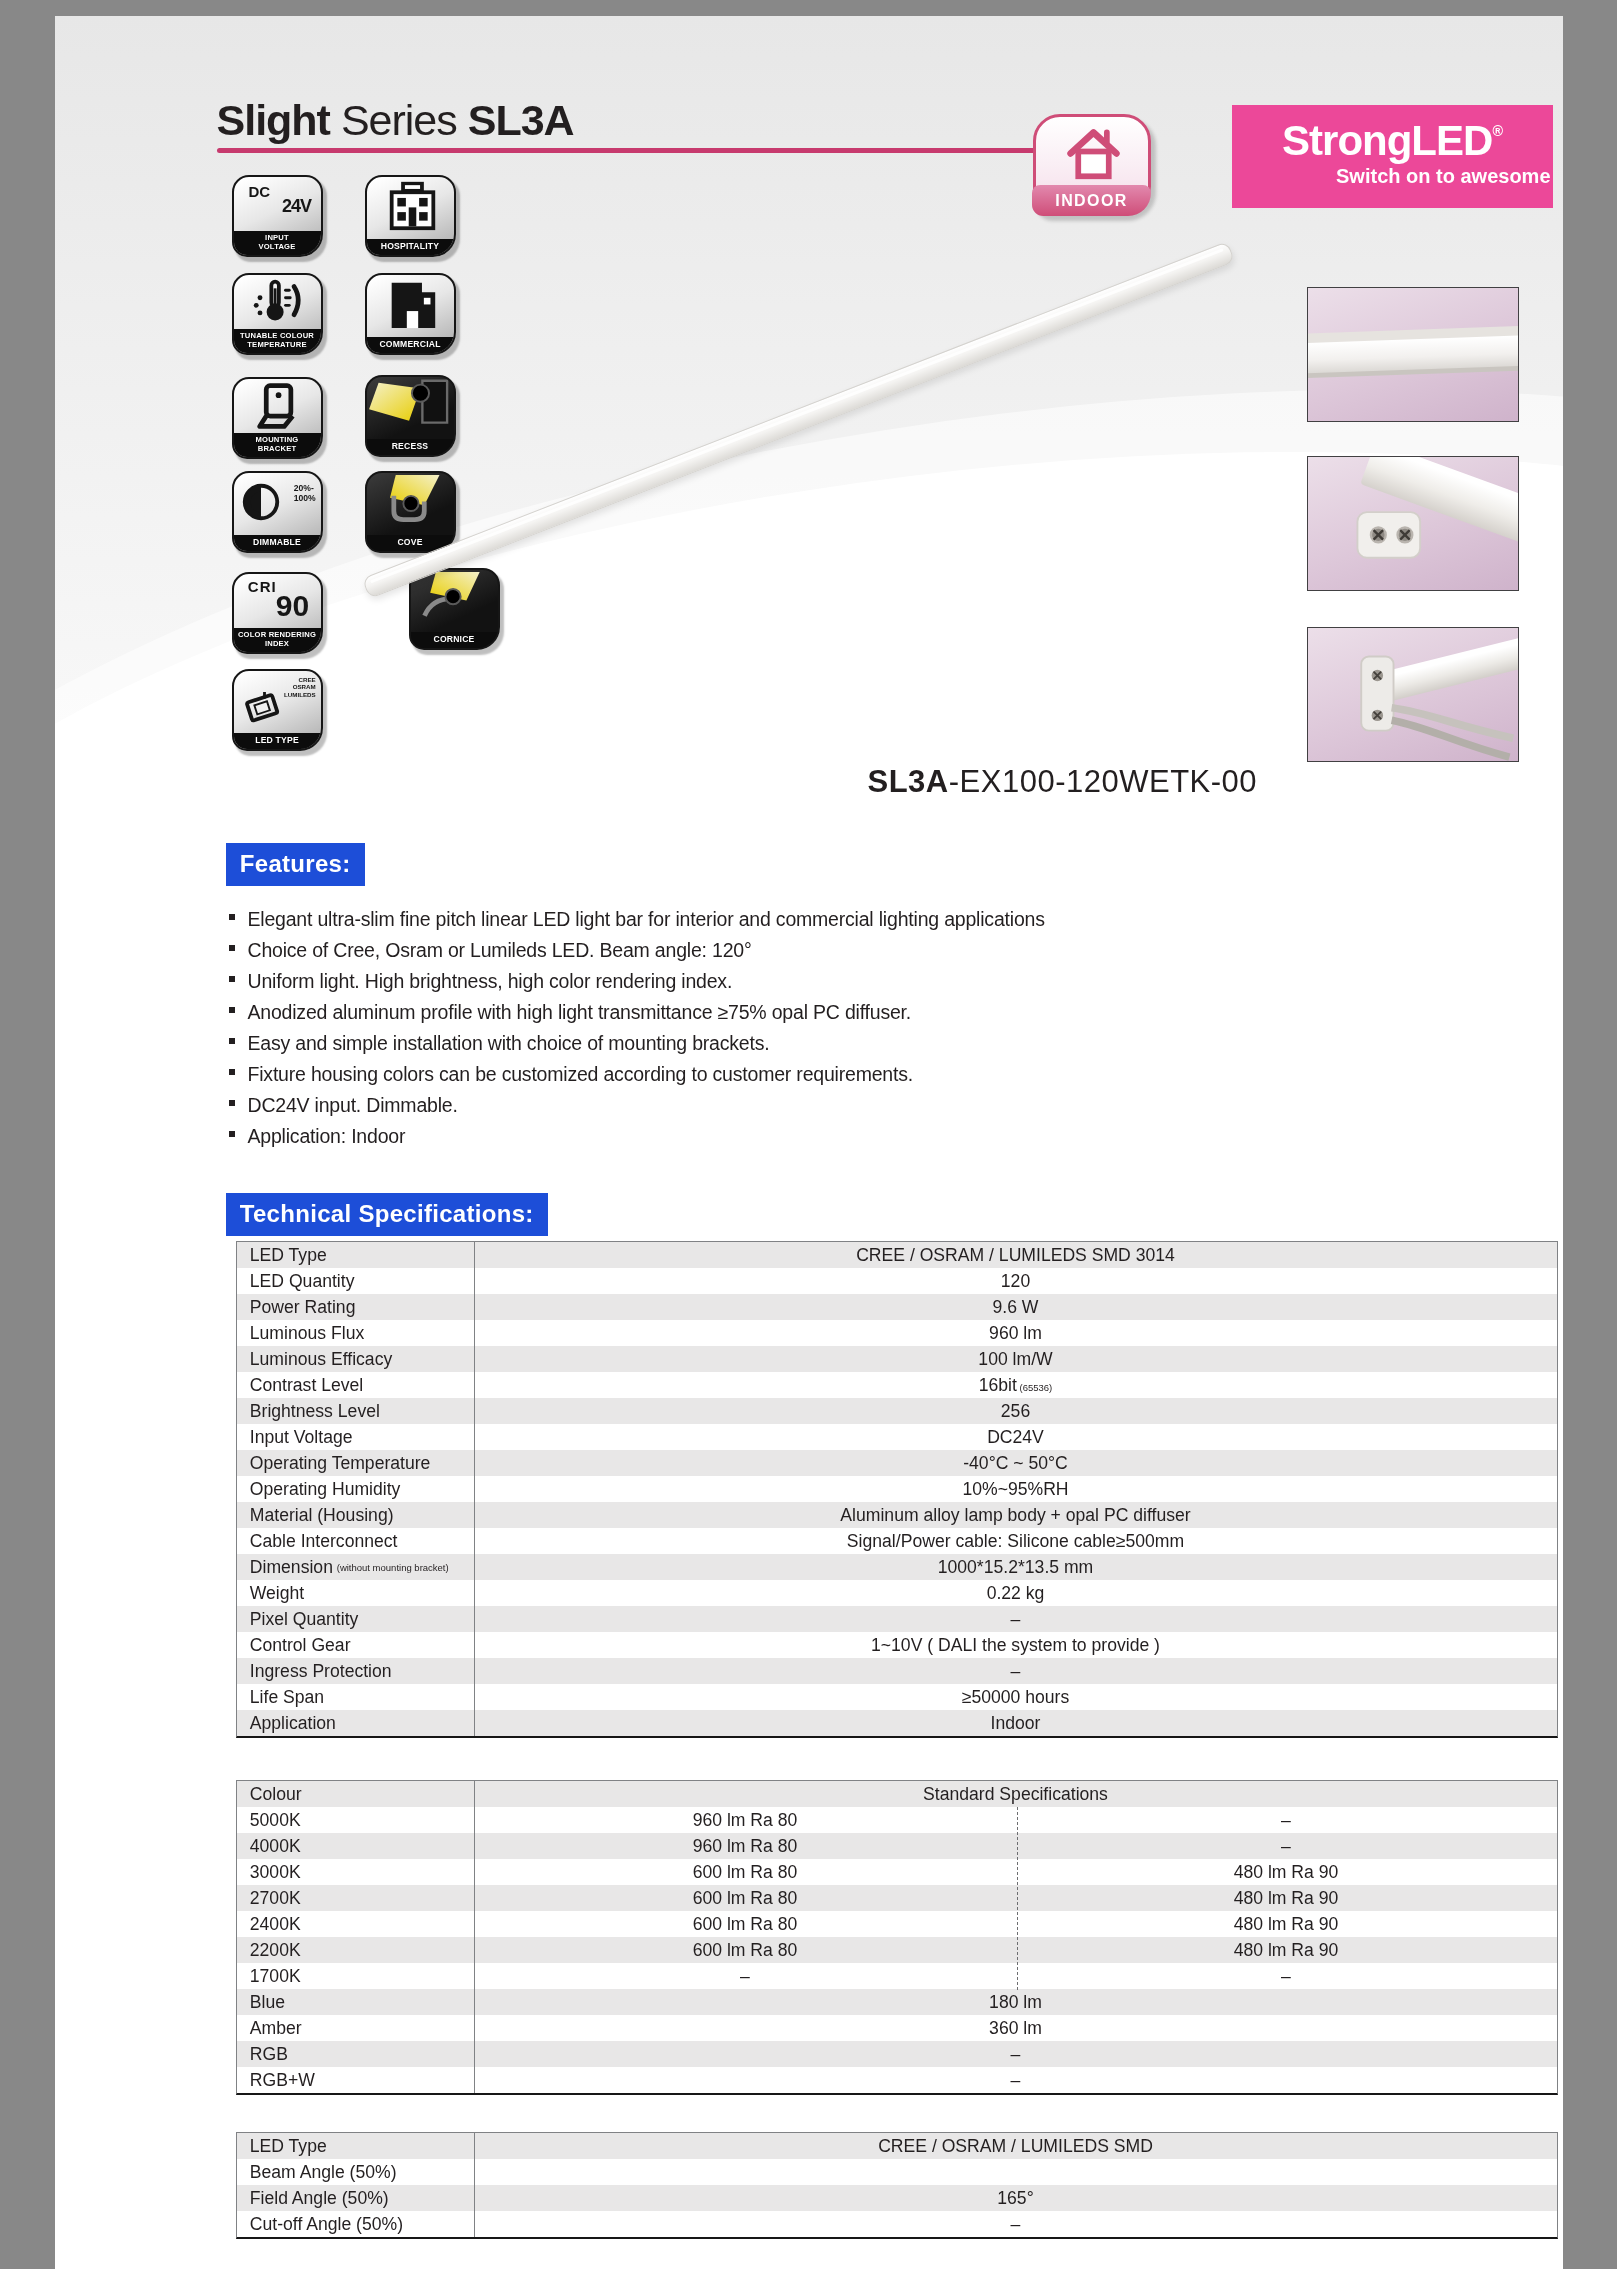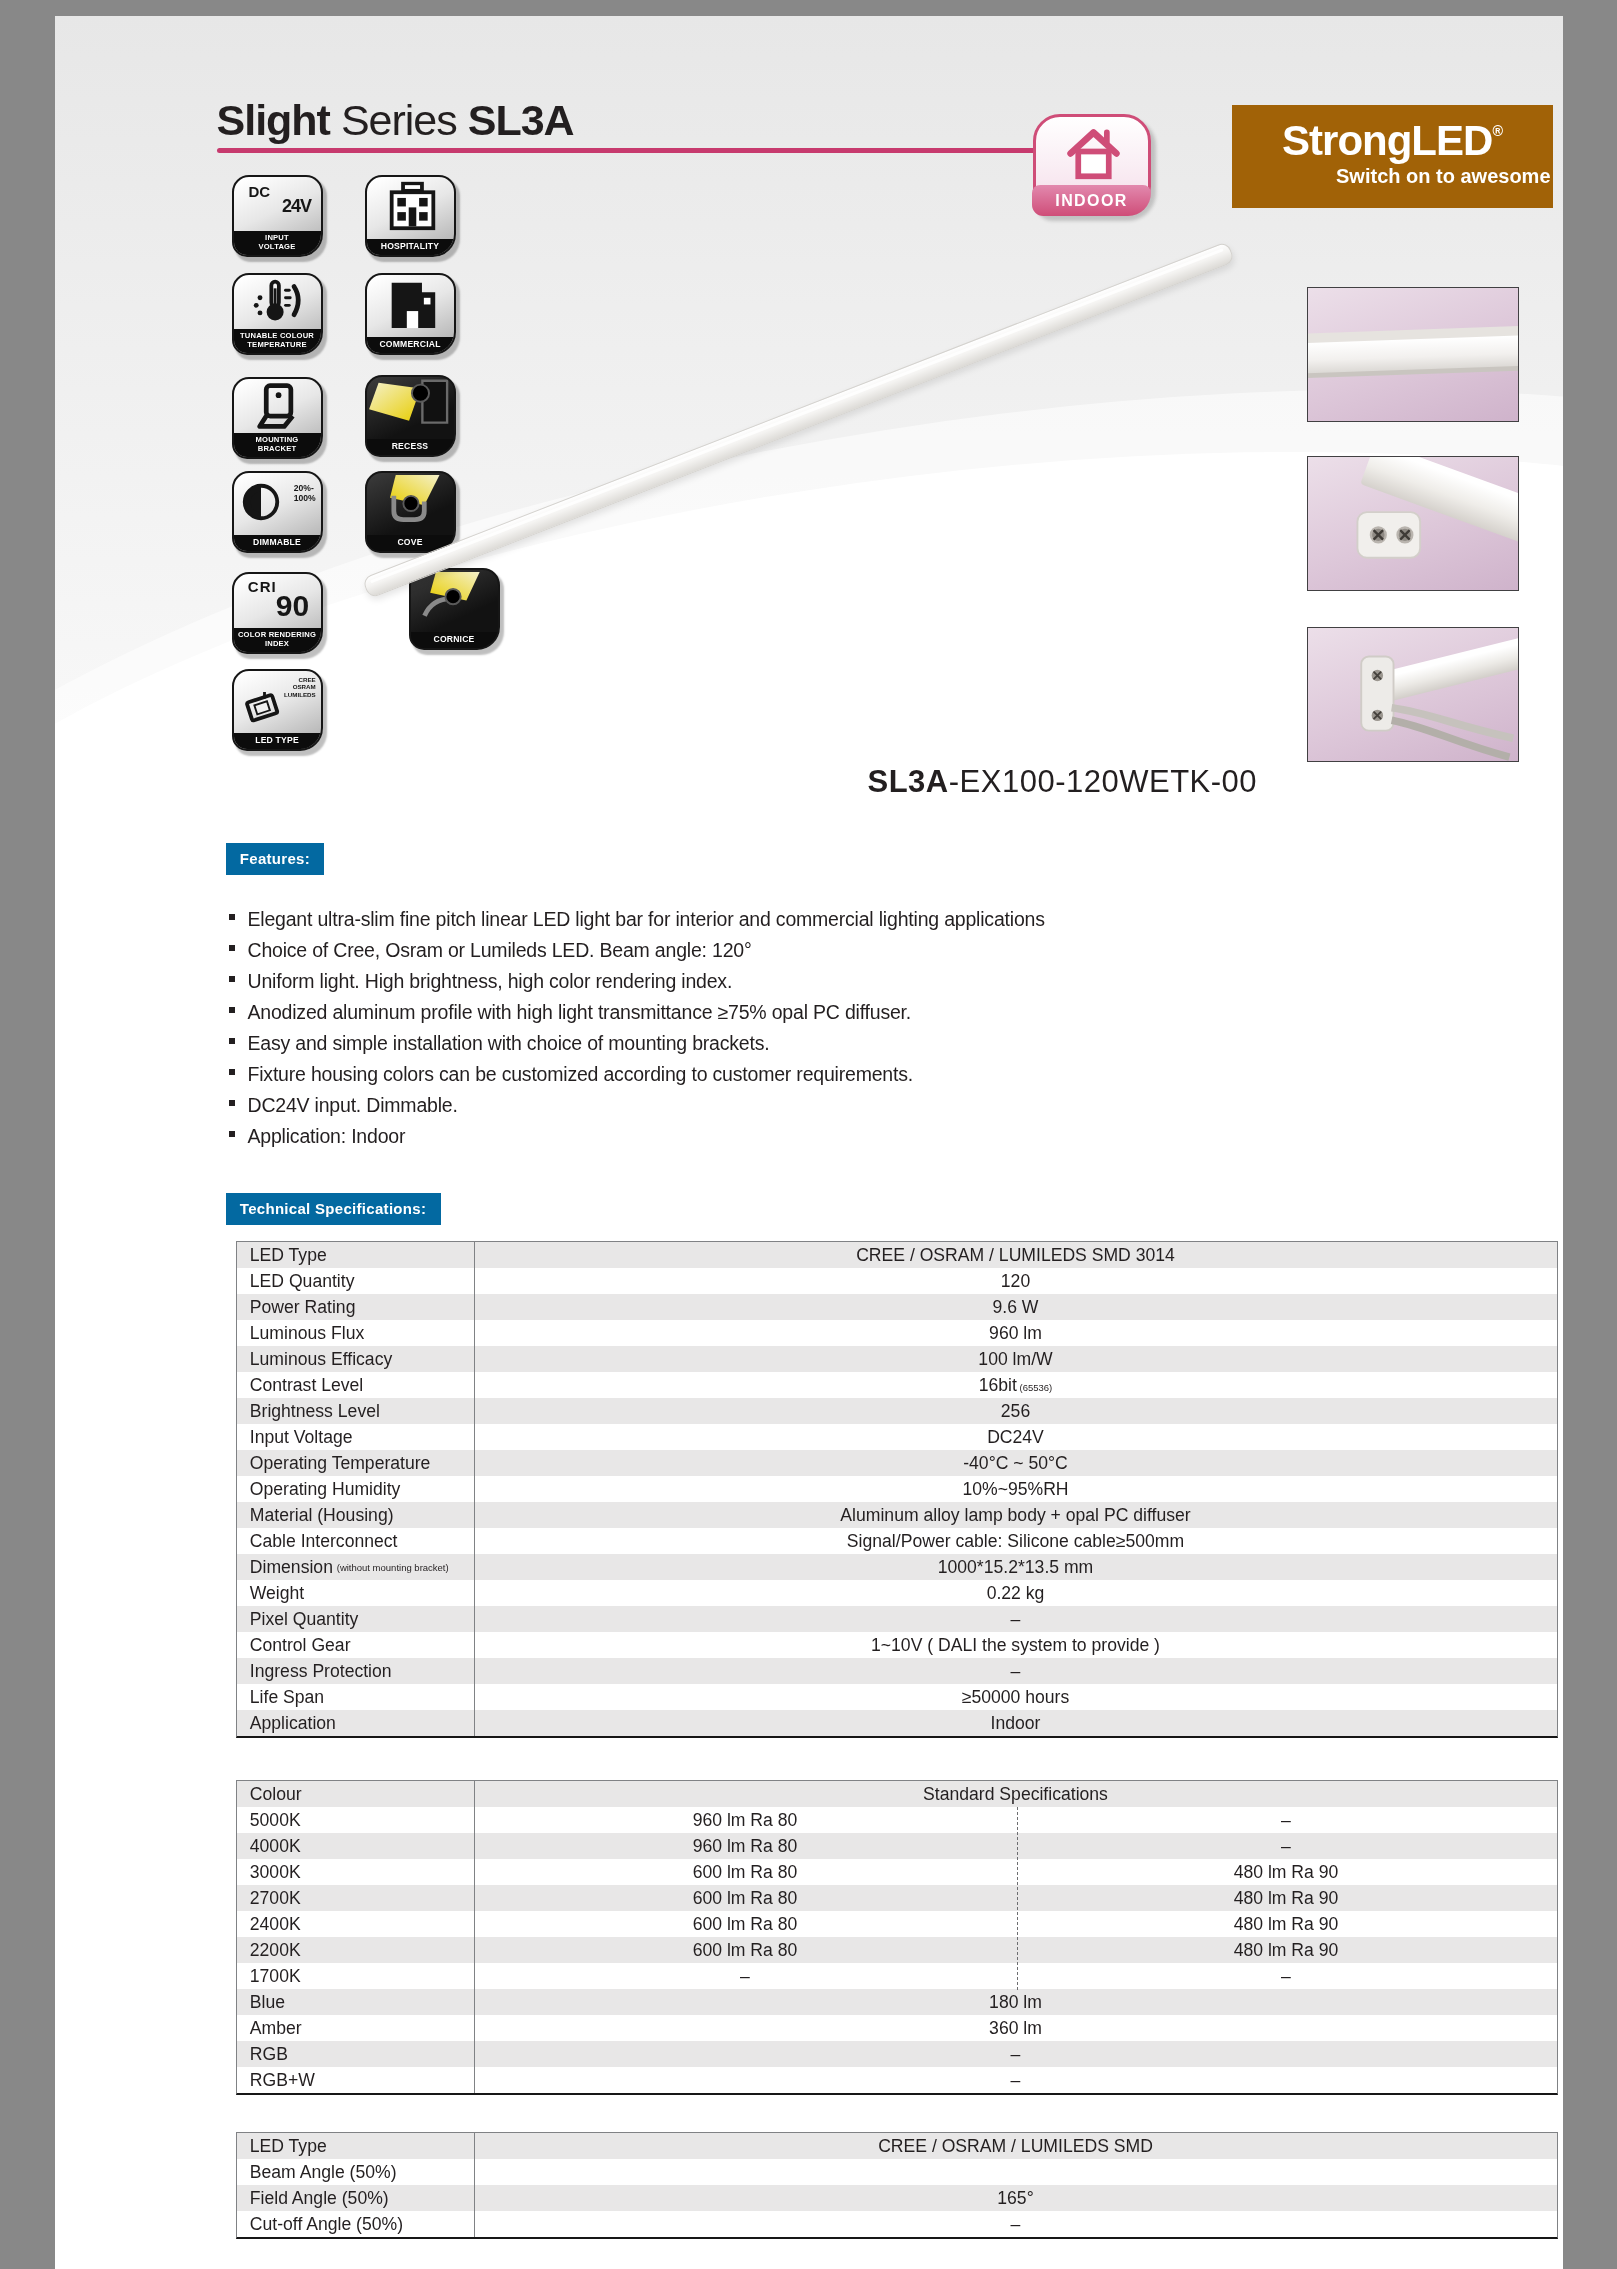--- a/index.html
+++ b/index.html
@@ -18,21 +18,21 @@
   #underline{position:absolute;left:162px;top:132px;width:849px;height:4.8px;background:#c73a6e;border-radius:2.9px;}
   
   #indoor{position:absolute;left:978px;top:98px;width:118px;height:101px;border:3.8px solid #cf4d78;
           border-radius:27px 27px 28.5px 15px;background:linear-gradient(180deg,#ffffff,#f8e9f1 65%,#efd4e3);
           box-shadow:4.8px 5.7px 3.8px rgba(0,0,0,.18);box-sizing:border-box;}
   #indoor svg{position:absolute;left:25px;top:3.8px;}
   #indoor .band{position:absolute;left:-3.8px;right:-3.8px;bottom:-3.8px;height:31px;
           background:linear-gradient(180deg,#e289ae,#cf4d78);border-radius:9.5px 9.5px 27px 13.3px;
           color:#fff;font-weight:bold;font-size:16px;text-align:center;line-height:31px;letter-spacing:1.4px;}
   
-  #brand{position:absolute;left:1177px;top:89px;width:321px;height:103px;background:#a16207;color:#fff;}
+  #brand{position:absolute;left:1177px;top:89px;width:321px;height:103px;background:#ec4899;color:#fff;}
   .brand-name{font-size:42px;font-weight:bold;text-align:center;margin-top:12.4px;letter-spacing:-1px;}
   .brand-name sup{font-size:14.3px;vertical-align:19px;}
   .brand-tagline{font-size:20px;font-weight:bold;text-align:right;padding-right:2px;margin-top:0px;}
   
   .ficon{position:absolute;width:91px;}
   .tile{position:relative;width:91px;height:82px;border:2.9px solid #161616;border-radius:17px 17px 23px 15px;
         background:linear-gradient(155deg,#ffffff 5%,#e7e7e7 45%,#a9a9a9 100%);
         box-shadow:3.8px 4.8px 1.9px rgba(0,0,0,.25);overflow:hidden;box-sizing:border-box;}
   .tile.dark{background:linear-gradient(155deg,#3c3c3c 0%,#121212 60%);}
   .lbl{position:absolute;left:0;right:0;bottom:0;background:#0c0c0c;color:#fff;font-weight:bold;
@@ -57,21 +57,21 @@
            transform:rotate(180deg);color:#fff;font-weight:bold;font-size:16.6px;letter-spacing:1.4px;
            display:flex;align-items:center;justify-content:center;white-space:nowrap;}
   
   .photo{position:absolute;left:1252px;width:210px;height:133px;border:1.9px solid #414042;
          background:linear-gradient(160deg,#ecdfe9 0%,#ddc7d9 55%,#cfb3cb 100%);box-sizing:content-box;}
   .photo svg{position:absolute;left:0;top:0;}
   
   #pcode{position:absolute;left:813px;top:748px;font-size:31px;letter-spacing:0.5px;white-space:nowrap;}
   #pcode b{font-weight:bold;}
   
-  .sechdr{position:absolute;background:#0369a1;color:#fff;font-weight:bold;font-size:15px;
+  .sechdr{position:absolute;background:#1d4ed8;color:#fff;font-weight:bold;font-size:24px;
           padding:6.7px 14.3px 8.6px;letter-spacing:0.3px;white-space:nowrap;}
   #features-hdr{left:171px;top:827px;}
   #tech-hdr{left:171px;top:1177px;}
   
   #features{position:absolute;left:174px;top:892px;}
   .feat{position:relative;height:31px;padding-left:19px;font-size:19.5px;letter-spacing:-0.2px;white-space:nowrap;}
   .feat .bullet{position:absolute;left:0;top:5.7px;width:6.7px;height:6.7px;background:#231f20;}
   
   .dtable{position:absolute;left:181px;width:1322px;border:1px solid #808285;border-bottom:2.9px solid #161616;
           box-sizing:border-box;background:#fff;}

